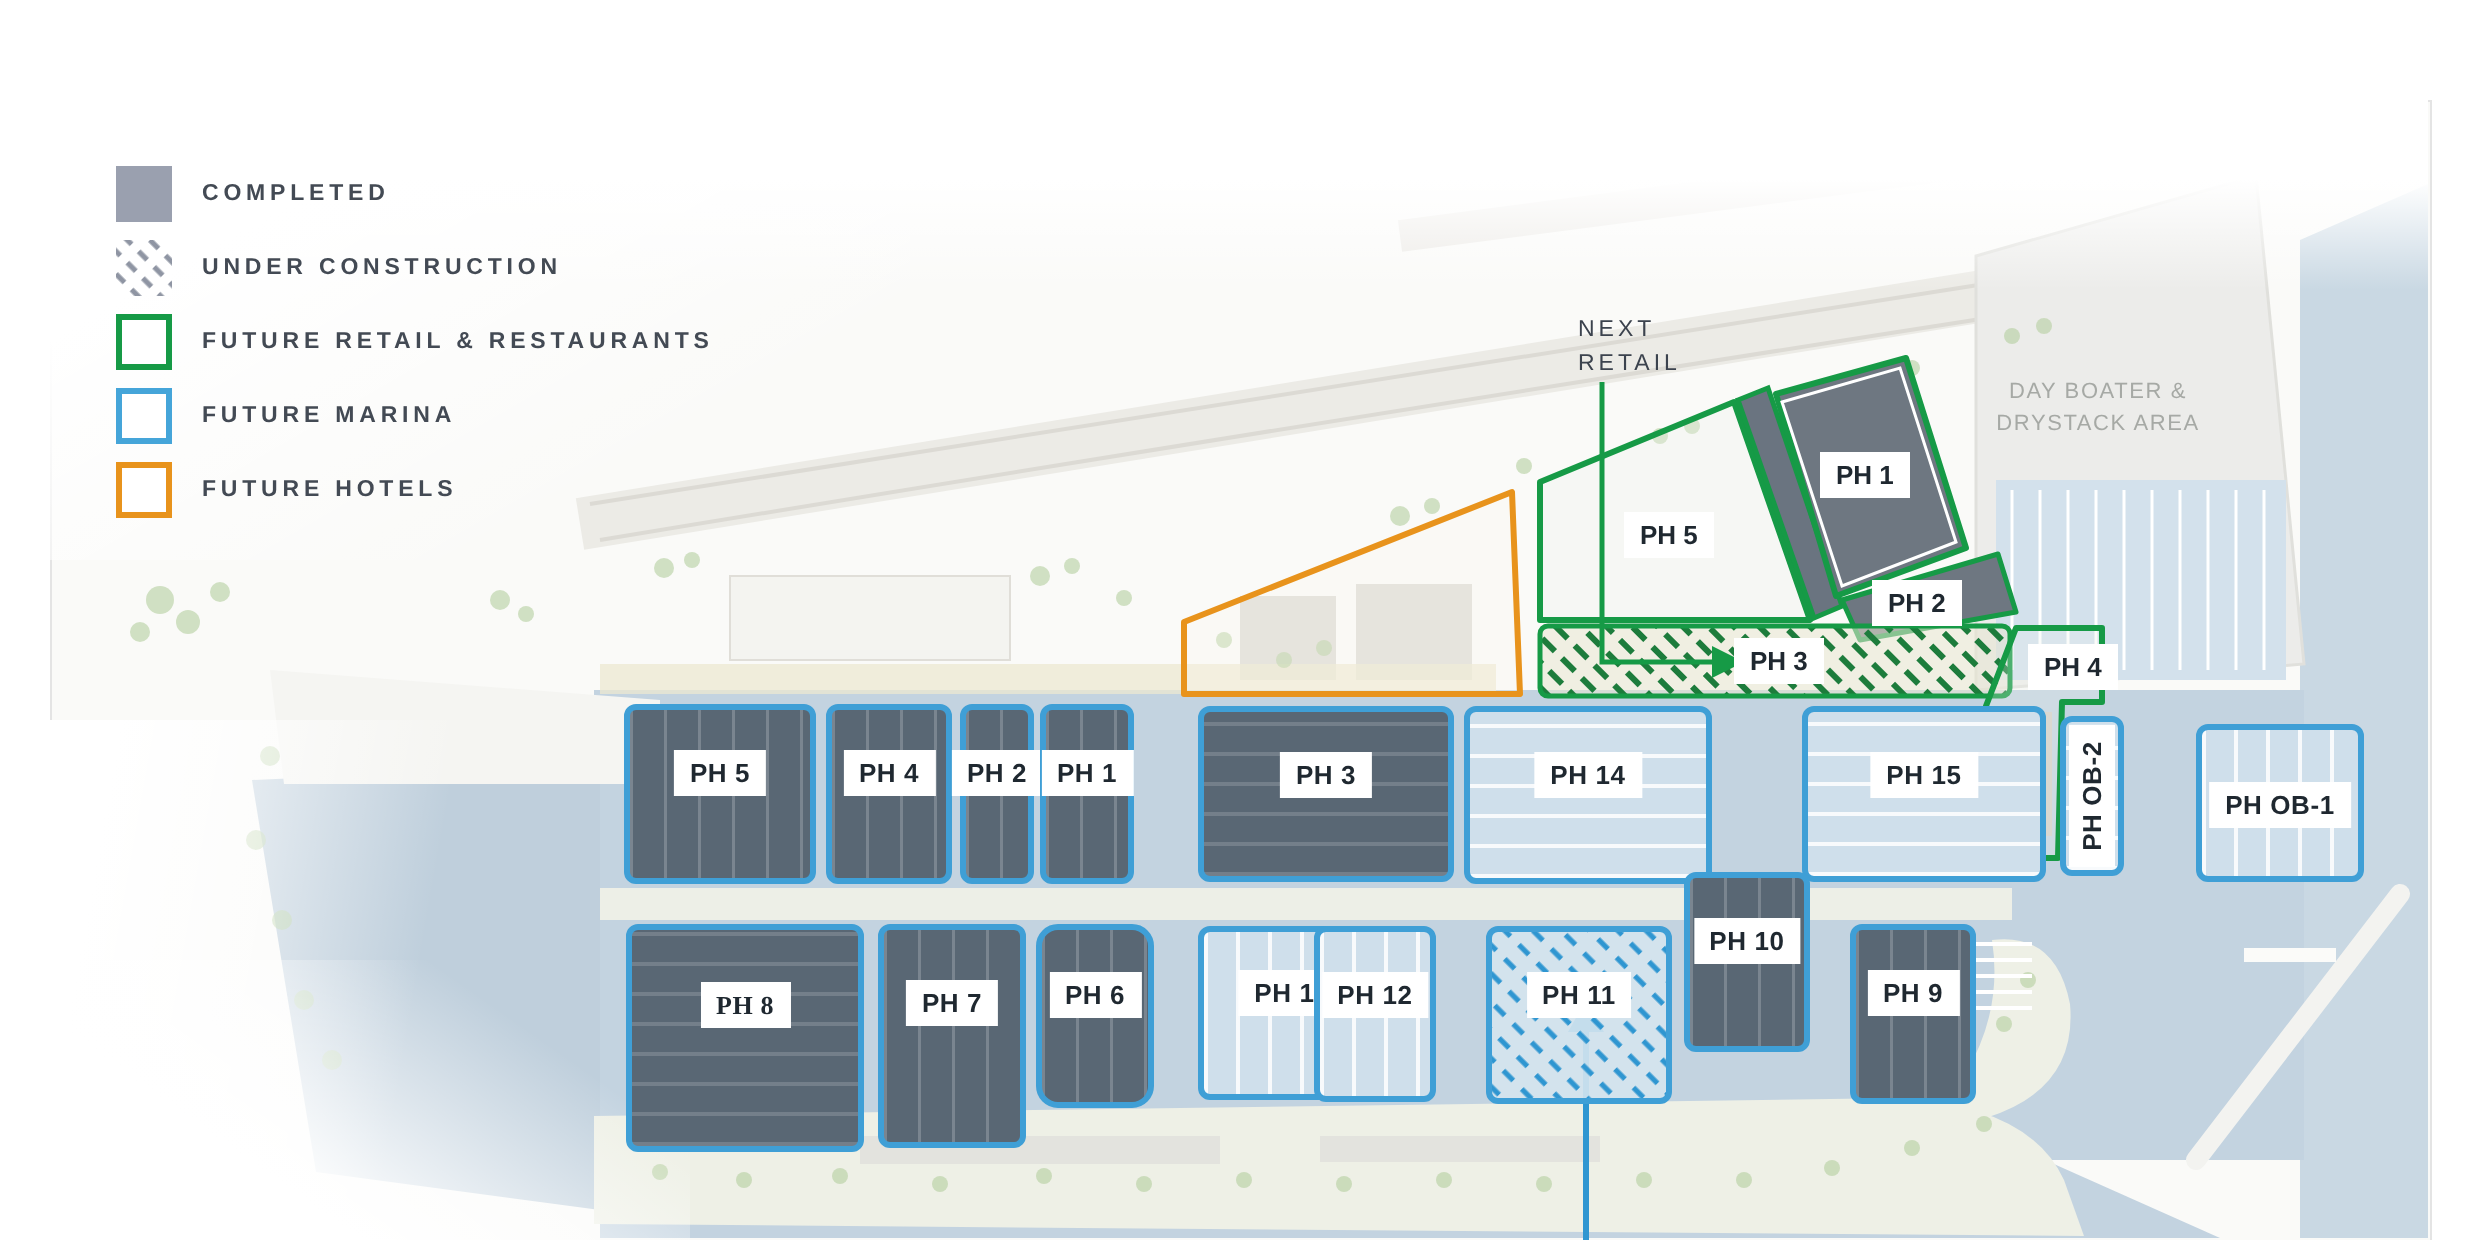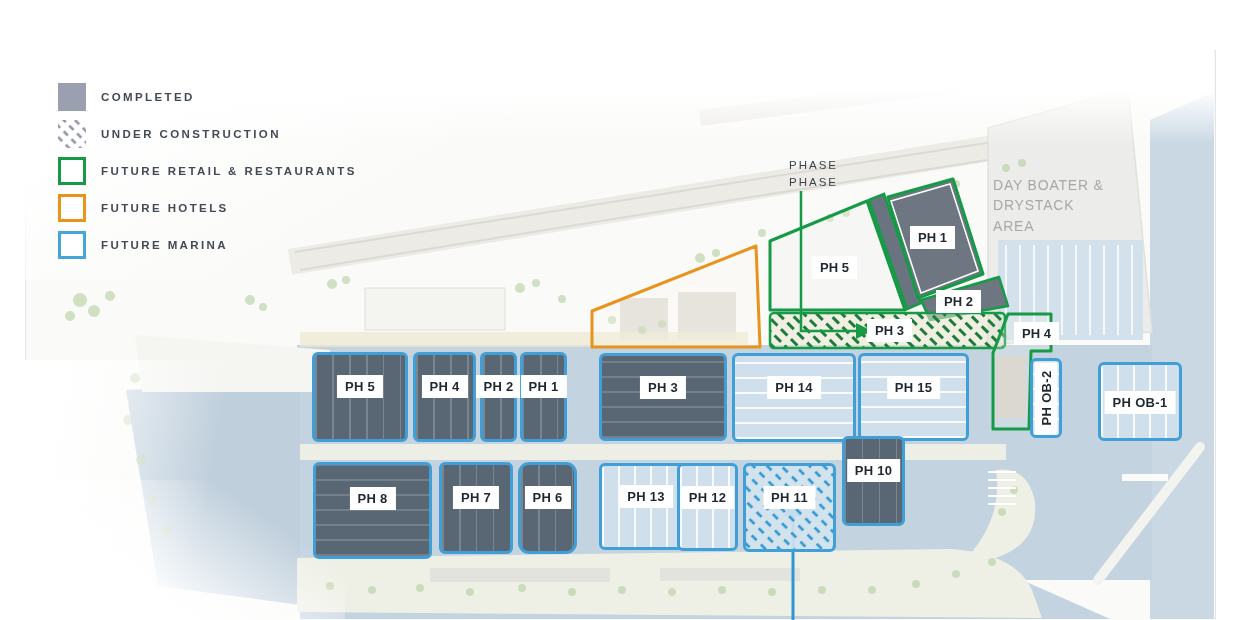--- a/index.html
+++ b/index.html
@@ -35,22 +35,22 @@
   .legend-row{display:flex;align-items:center;margin-bottom:9px;height:28px;font-weight:bold;}
   .swatch{width:28px;height:28px;box-sizing:border-box;flex:0 0 28px;background:#fff;}
   .swatch.completed{background:#9aa0af;}
   .swatch.retail{border:3px solid #169a46;}
   .swatch.marina{border:3px solid #45a5d9;}
   .swatch.hotels{border:3px solid #e8931c;}
   .legend-label{margin-left:15px;font-size:11.5px;letter-spacing:2.4px;color:#434a54;}
 
   .next-phase{position:absolute;left:789px;top:157px;width:64px;z-index:5;
               font-size:11.5px;letter-spacing:2px;line-height:1.45;color:#3c434e;}
-  .area-label{position:absolute;left:993px;top:175px;width:112px;z-index:2;text-align:left;
-              font-size:14px;letter-spacing:.8px;line-height:1.45;color:#a6a9a5;}
+  .area-label{position:absolute;left:993px;top:189px;width:112px;z-index:2;text-align:center;
+              font-size:11px;letter-spacing:.8px;line-height:1.45;color:#a6a9a5;}
 </style>
 </head>
 <body>
 
 <svg width="0" height="0" style="position:absolute" aria-hidden="true">
   <defs>
     <pattern id="hatchGray" width="11" height="8" patternUnits="userSpaceOnUse" patternTransform="rotate(45)">
       <line x1="1" y1="4" x2="7" y2="4" stroke="#8f95a3" stroke-width="2.6"></line>
     </pattern>
     <pattern id="hatchGreen" width="14" height="9" patternUnits="userSpaceOnUse" patternTransform="rotate(45)">
@@ -205,75 +205,78 @@
     </div>
   <div class="box dark" style="left:520px;top:352px;width:47px;height:90px;">
     <span class="plabel">PH 1</span>
     </div>
   <div class="box dark hlines" style="left:599px;top:353px;width:128px;height:88px;">
     <span class="plabel">PH 3</span>
     </div>
   <div class="box light hlines" style="left:732px;top:353px;width:124px;height:89px;">
     <span class="plabel">PH 14</span>
     </div>
-  <div class="box light hlines" style="left:858px;top:353px;width:111px;height:88px;">
+  <div class="box light hlines" style="left:901px;top:353px;width:122px;height:88px;">
     <span class="plabel">PH 15</span>
     </div>
   <div class="box light hlines" style="left:1030px;top:358px;width:32px;height:80px;">
     <span class="plabel vert">PH OB-2</span>
     </div>
   <div class="box light" style="left:1098px;top:362px;width:84px;height:79px;">
     <span class="plabel" style="top:36%;">PH OB-1</span>
     </div>
 
-  <div class="box dark hlines" style="left:313px;top:462px;width:119px;height:97px;">
+  <div class="box dark hlines" style="left:313px;top:462px;width:119px;height:114px;font-family:Liberation Serif, serif;">
     <span class="plabel">PH 8</span>
     </div>
-  <div class="box dark" style="left:439px;top:462px;width:74px;height:92px;">
+  <div class="box dark" style="left:439px;top:462px;width:74px;height:112px;">
     <span class="plabel">PH 7</span>
     </div>
   <div class="box dark" style="left:518px;top:462px;width:59px;height:92px;border-radius:11px;">
     <span class="plabel">PH 6</span>
     </div>
   <div class="box light" style="left:599px;top:463px;width:94px;height:87px;">
     <span class="plabel">PH 13</span>
     </div>
-  <div class="box light" style="left:677px;top:463px;width:61px;height:88px;">
+  <div class="box light" style="left:657px;top:463px;width:61px;height:88px;">
     <span class="plabel">PH 12</span>
     </div>
   <div class="box hatched" style="left:743px;top:463px;width:93px;height:89px;">
     <svg class="fillsvg">
         <rect width="100%" height="100%" fill="url(#hatchBlue)"></rect>
       </svg>
     <span class="plabel">PH 11</span>
     </div>
   <div class="box dark" style="left:842px;top:436px;width:63px;height:90px;">
     <span class="plabel">PH 10</span>
     </div>
-
-  <div class="next-phase">PHASE PHASE</div>
+  <div class="box dark" style="left:925px;top:462px;width:63px;height:90px;">
+    <span class="plabel">PH 9</span>
+    </div>
+
+  <div class="next-phase">NEXT RETAIL</div>
   <div class="area-label">DAY BOATER &amp; DRYSTACK AREA</div>
 
   <div class="legend">
     <div class="legend-row">
       <div class="swatch completed"></div>
       <span class="legend-label">COMPLETED</span>
     </div>
     <div class="legend-row">
       <svg class="swatch" width="28" height="28">
           <rect width="28" height="28" fill="url(#hatchGray)"></rect>
         </svg>
       <span class="legend-label">UNDER CONSTRUCTION</span>
     </div>
     <div class="legend-row">
       <div class="swatch retail"></div>
       <span class="legend-label">FUTURE RETAIL &amp; RESTAURANTS</span>
     </div>
     <div class="legend-row">
+      <div class="swatch marina"></div>
+      <span class="legend-label">FUTURE MARINA</span>
+    </div>
+    <div class="legend-row">
       <div class="swatch hotels"></div>
       <span class="legend-label">FUTURE HOTELS</span>
     </div>
-    <div class="legend-row">
-      <div class="swatch marina"></div>
-      <span class="legend-label">FUTURE MARINA</span>
-    </div>
   </div>
 </div>
 
 </body></html>

